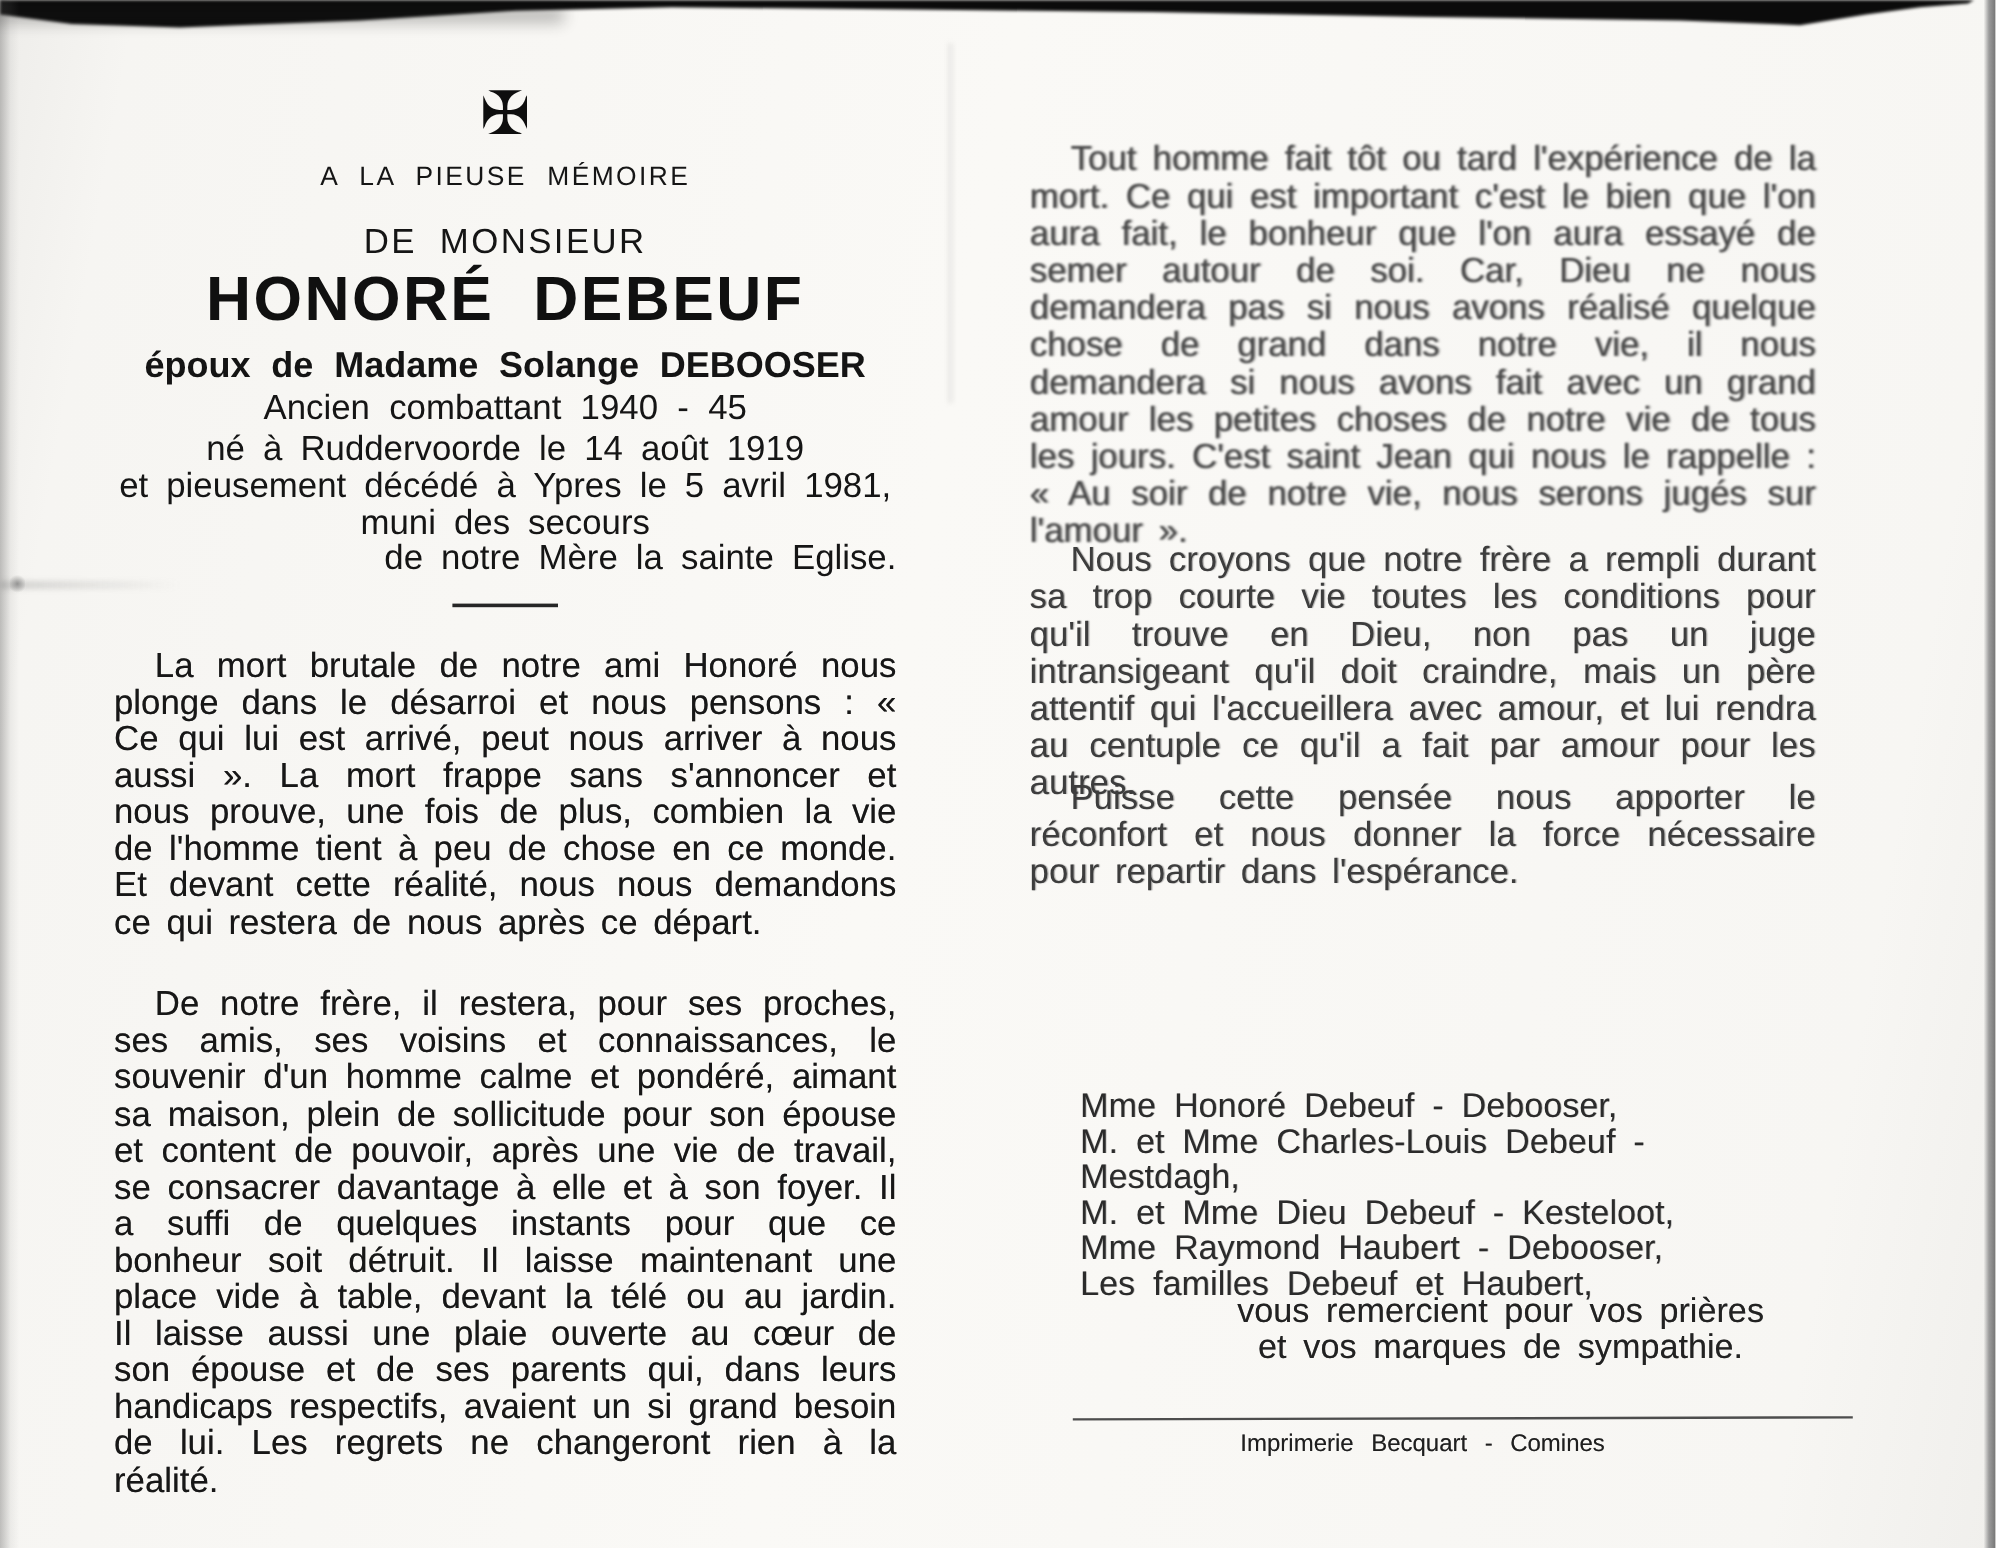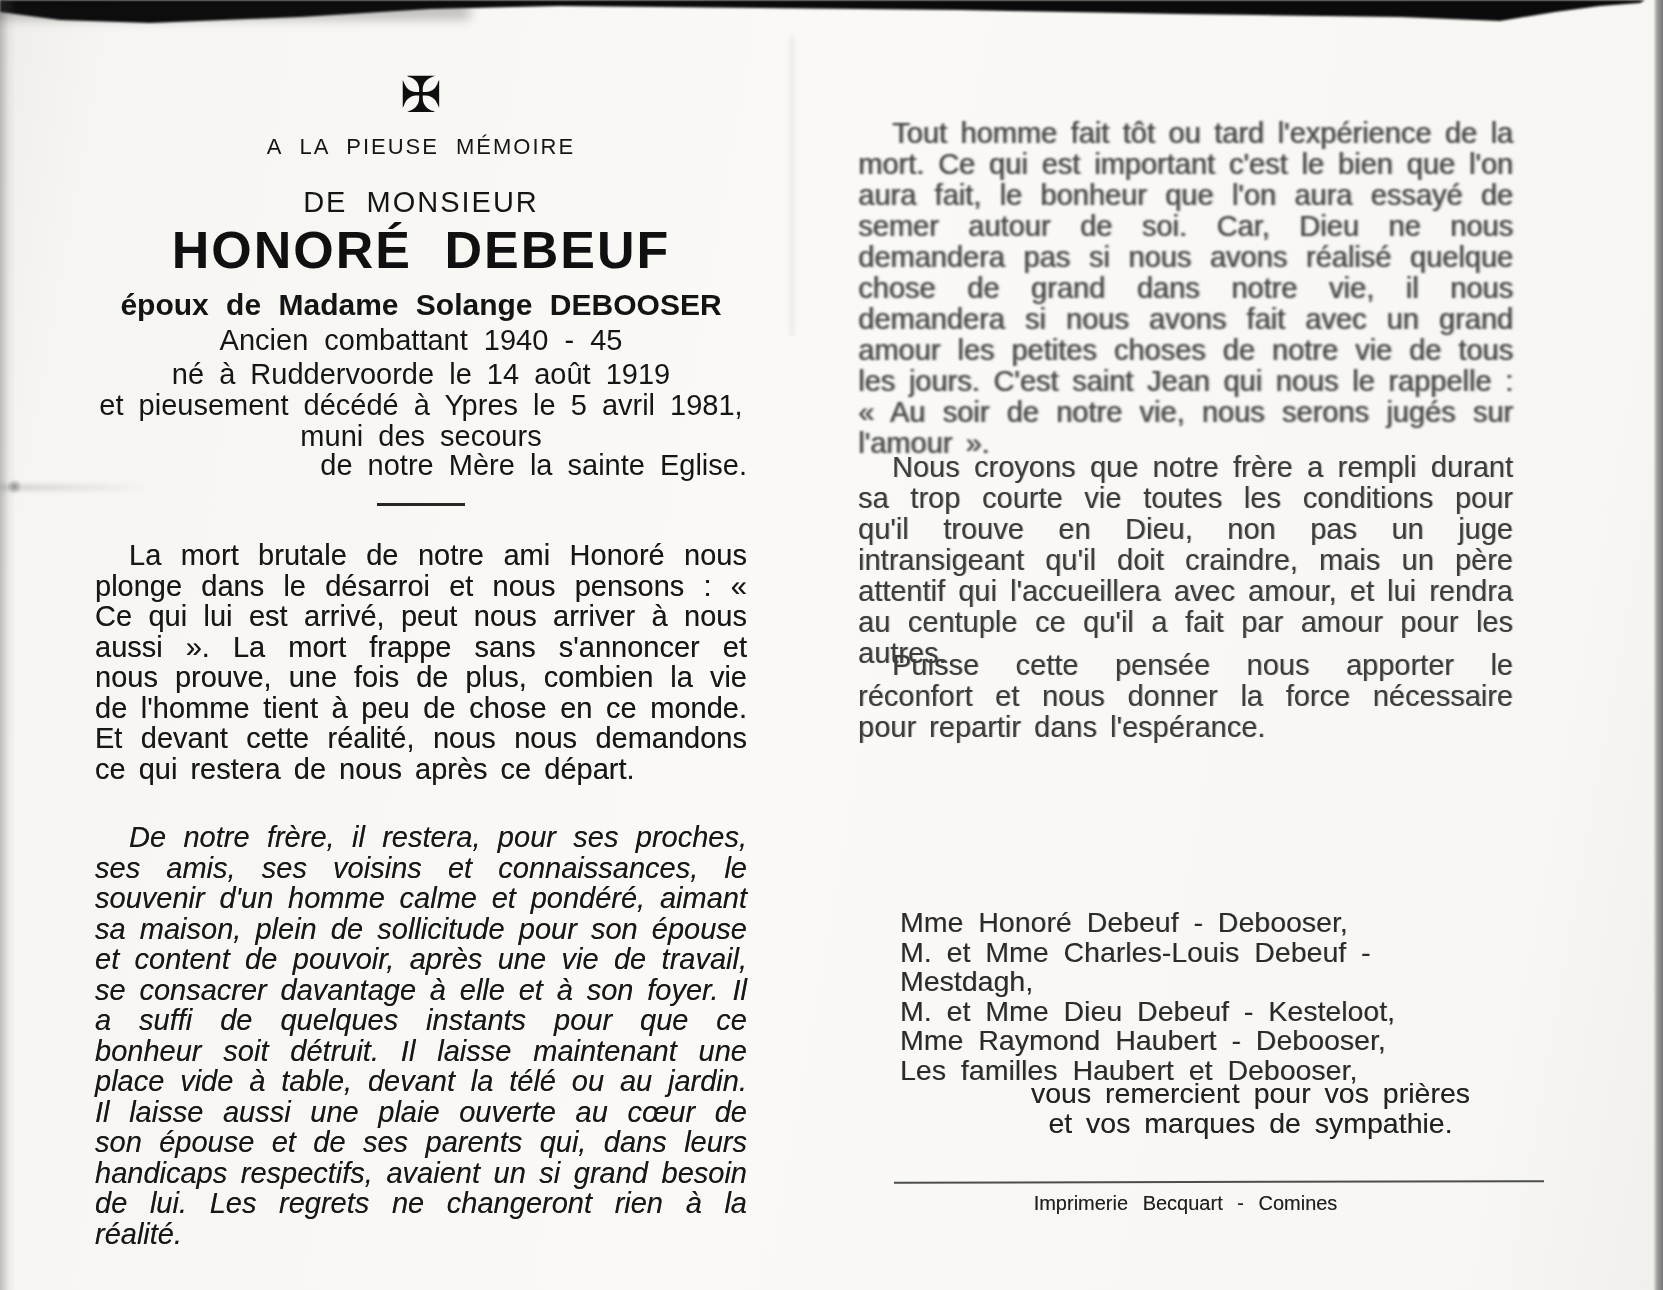--- a/index.html
+++ b/index.html
@@ -39,21 +39,21 @@
   .death   { top:389px; font-size:29px; word-spacing:7px; }
   .sec1    { top:420px; font-size:29px; word-spacing:7px; }
   .sec2    { top:449px; font-size:29px; word-spacing:7px;text-align:right; }
   .divider { position:absolute; top:503px; left:50%; margin-left:-44px; width:88px; height:3px; background:#262626; }
 
   .lpara { position:absolute; left:0; width:652px; text-align:justify;
     font-size:29px; line-height:30.5px; word-spacing:5px; color:#171717;
     text-shadow:0 0 .5px rgba(20,20,20,.55); }
   .lpara.ind, .rpara.ind { text-indent:34px; }
   #lp1 { top:540px; }
-  #lp2 { top:822px;font-style:italic; }
+  #lp2 { top:822px; }
 
   .rpara { position:absolute; left:0; width:655px; text-align:justify;
     font-size:29px; line-height:31px; word-spacing:5px; }
   #rp1 { top:118px; color:#484848; filter:blur(.8px); text-shadow:1.4px 0 1px rgba(70,70,70,.5); }
   #rp2 { top:452px; color:#3d3d3d; filter:blur(.6px); text-shadow:1px 0 .8px rgba(60,60,60,.4); }
   #rp3 { top:650px; color:#3d3d3d; filter:blur(.6px); text-shadow:1px 0 .8px rgba(60,60,60,.4); }
 
   .names { position:absolute; top:908px; left:42px; font-size:28.5px; line-height:29.5px;
     word-spacing:7px; color:#2b2b2b; text-shadow:.6px 0 .5px rgba(50,50,50,.35); }
   .thanks { position:absolute; top:1078px; left:130px; width:525px; text-align:center;
@@ -98,21 +98,21 @@
   <div class="page-right">
     <div id="rp1" class="rpara ind">Tout homme fait tôt ou tard l'expérience de la mort. Ce qui est important c'est le bien que l'on aura fait, le bonheur que l'on aura essayé de semer autour de soi. Car, Dieu ne nous demandera pas si nous avons réalisé quelque chose de grand dans notre vie, il nous demandera si nous avons fait avec un grand amour les petites choses de notre vie de tous les jours. C'est saint Jean qui nous le rappelle : « Au soir de notre vie, nous serons jugés sur l'amour ».</div>
     <div id="rp2" class="rpara ind">Nous croyons que notre frère a rempli durant sa trop courte vie toutes les conditions pour qu'il trouve en Dieu, non pas un juge intransigeant qu'il doit craindre, mais un père attentif qui l'accueillera avec amour, et lui rendra au centuple ce qu'il a fait par amour pour les autres.</div>
     <div id="rp3" class="rpara ind">Puisse cette pensée nous apporter le réconfort et nous donner la force nécessaire pour repartir dans l'espérance.</div>
 
     <div class="names">
       <div>Mme Honoré Debeuf - Debooser,</div>
       <div>M. et Mme Charles-Louis Debeuf - Mestdagh,</div>
       <div>M. et Mme Dieu Debeuf - Kesteloot,</div>
       <div>Mme Raymond Haubert - Debooser,</div>
-      <div>Les familles Haubert et Debooser,</div>
+      <div>Les familles Debeuf et Haubert,</div>
     </div>
 
     <div class="thanks">
       <div>vous remercient pour vos prières</div>
       <div>et vos marques de sympathie.</div>
     </div>
 
     <div class="rule"></div>
     <div class="printer">Imprimerie Becquart - Comines</div>
   </div>

